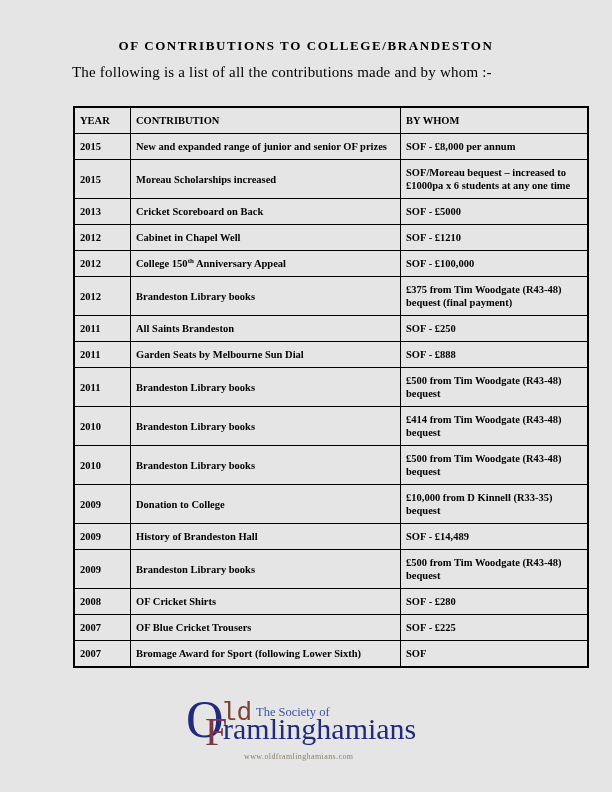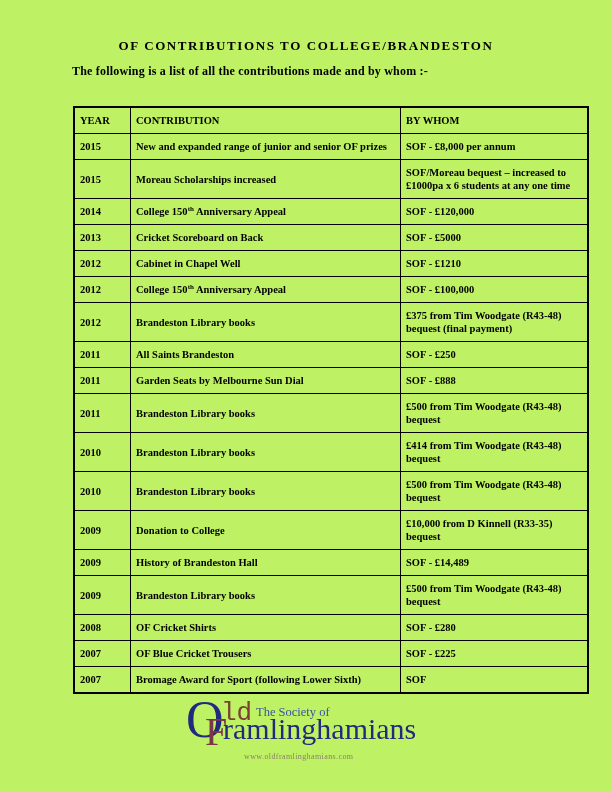--- a/index.html
+++ b/index.html
@@ -1,40 +1,40 @@
 <!DOCTYPE html>
 <html><head>
 <meta charset="utf-8">
 <style>
   html, body { margin: 0; padding: 0; background: #ffffff; }
   .page {
     position: relative;
     width: 612px;
     height: 792px;
-    background: #bef264;
+    background: #e5e5e5;
     font-family: "Liberation Serif", serif;
     color: #000000;
     overflow: hidden;
   }
   .title {
     position: absolute;
     top: 38px;
     left: 0;
     width: 612px;
     text-align: center;
     font-size: 13px;
     font-weight: bold;
     letter-spacing: 1.6px;
   }
   .intro {
     position: absolute;
     top: 64px;
     left: 72px;
-    font-size: 12px;
-    font-weight: bold;
+    font-size: 15px;
+    font-weight: normal;
     letter-spacing: 0.2px;
   }
   table.contrib {
     position: absolute;
     top: 106px;
     left: 73px;
     width: 480px;
     border-collapse: collapse;
     table-layout: fixed;
     border: 2px solid #000000;
@@ -119,25 +119,20 @@
           <td class="col-year">2015</td>
           <td class="col-contribution">New and expanded range of junior and senior OF prizes</td>
           <td class="col-bywhom">SOF - £8,000 per annum</td>
         </tr>
         <tr>
           <td class="col-year">2015</td>
           <td class="col-contribution">Moreau Scholarships increased</td>
           <td class="col-bywhom">SOF/Moreau bequest – increased to £1000pa x 6 students at any one time</td>
         </tr>
         <tr>
-          <td class="col-year">2014</td>
-          <td class="col-contribution">College 150<sup>th</sup> Anniversary Appeal</td>
-          <td class="col-bywhom">SOF - £120,000</td>
-        </tr>
-        <tr>
           <td class="col-year">2013</td>
           <td class="col-contribution">Cricket Scoreboard on Back</td>
           <td class="col-bywhom">SOF - £5000</td>
         </tr>
         <tr>
           <td class="col-year">2012</td>
           <td class="col-contribution">Cabinet in Chapel Well</td>
           <td class="col-bywhom">SOF - £1210</td>
         </tr>
         <tr>

